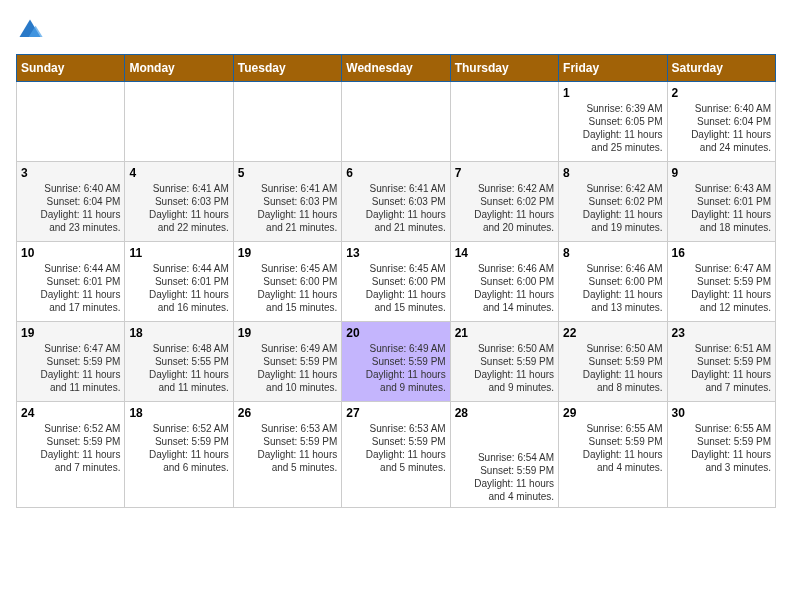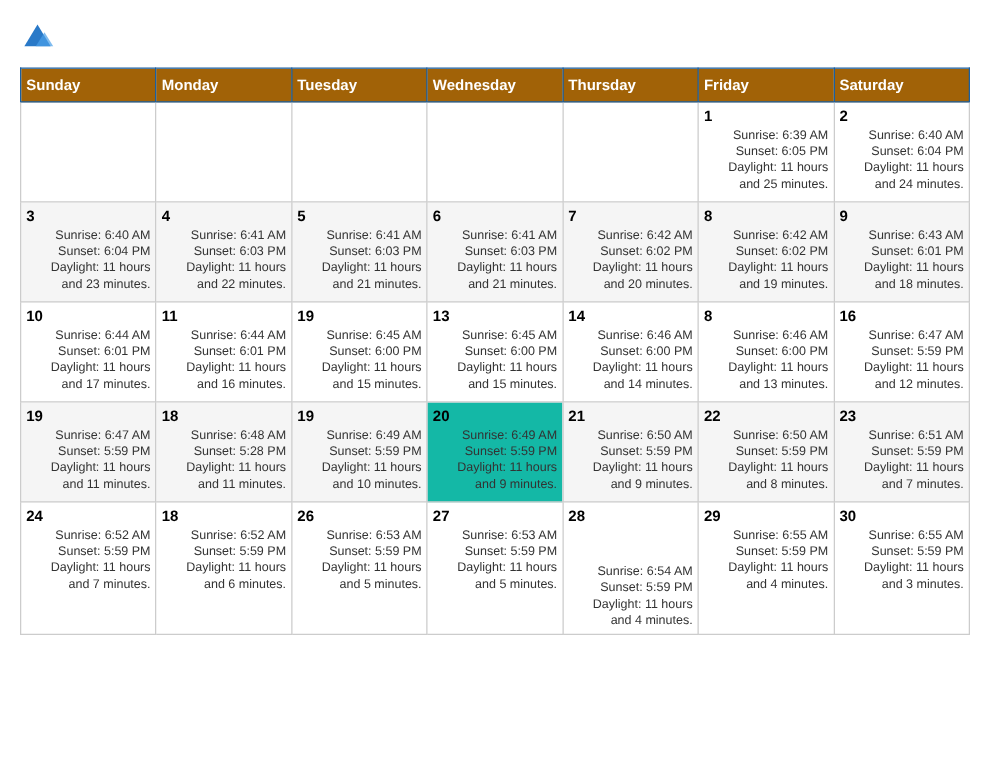--- a/index.html
+++ b/index.html
@@ -243,32 +243,32 @@
         <td style="background: rgb(245, 245, 245);">
           <span class="day-number">19</span>
           <div class="day-info" style="white-space: pre-line;">Sunrise: 6:47 AM
 Sunset: 5:59 PM
 Daylight: 11 hours
 and 11 minutes.</div>
         </td>
         <td style="background: rgb(245, 245, 245);">
           <span class="day-number">18</span>
           <div class="day-info" style="white-space: pre-line;">Sunrise: 6:48 AM
-Sunset: 5:28 PM
+Sunset: 5:55 PM
 Daylight: 11 hours
 and 11 minutes.</div>
         </td>
         <td style="background: rgb(245, 245, 245);">
           <span class="day-number">19</span>
           <div class="day-info" style="white-space: pre-line;">Sunrise: 6:49 AM
 Sunset: 5:59 PM
 Daylight: 11 hours
 and 10 minutes.</div>
         </td>
-        <td style="background: #14b8a6;">
+        <td style="background: #c4b5fd;">
           <span class="day-number">20</span>
           <div class="day-info" style="white-space: pre-line;">Sunrise: 6:49 AM
 Sunset: 5:59 PM
 Daylight: 11 hours
 and 9 minutes.</div>
         </td>
         <td style="background: rgb(245, 245, 245); margin-top: 32px;">
           <span class="day-number">21</span>
           <div class="day-info" style="white-space: pre-line;">Sunrise: 6:50 AM
 Sunset: 5:59 PM

